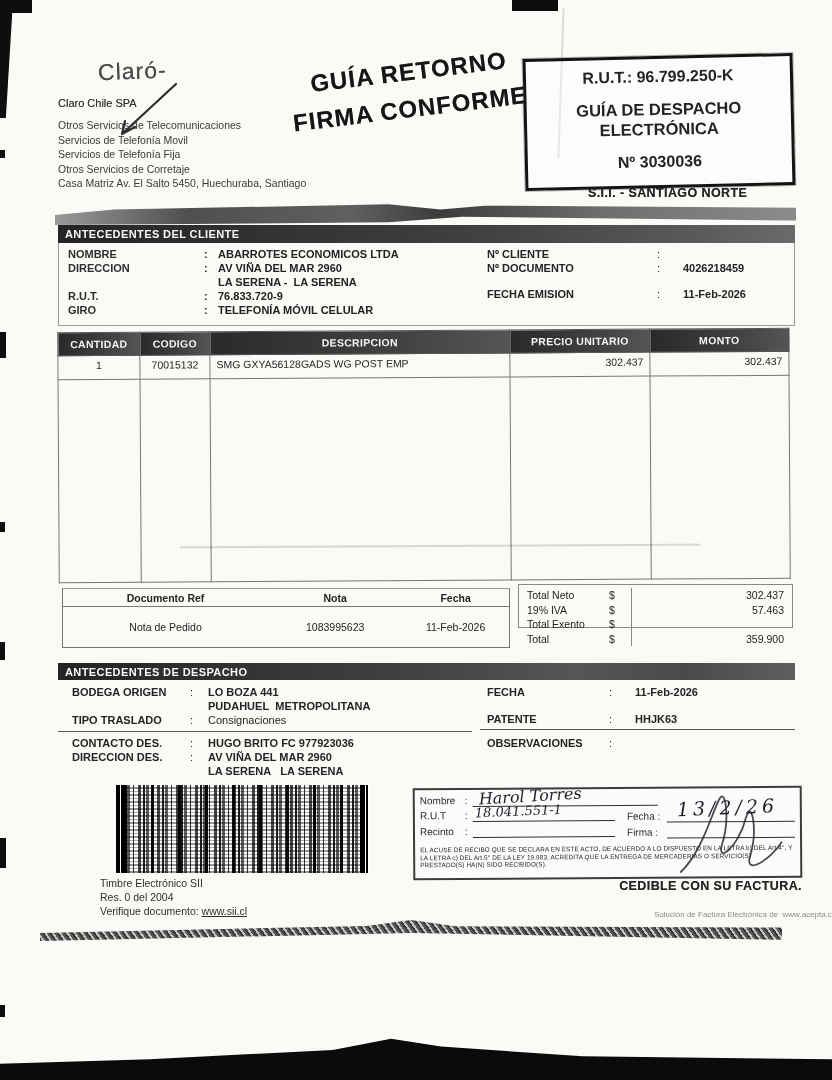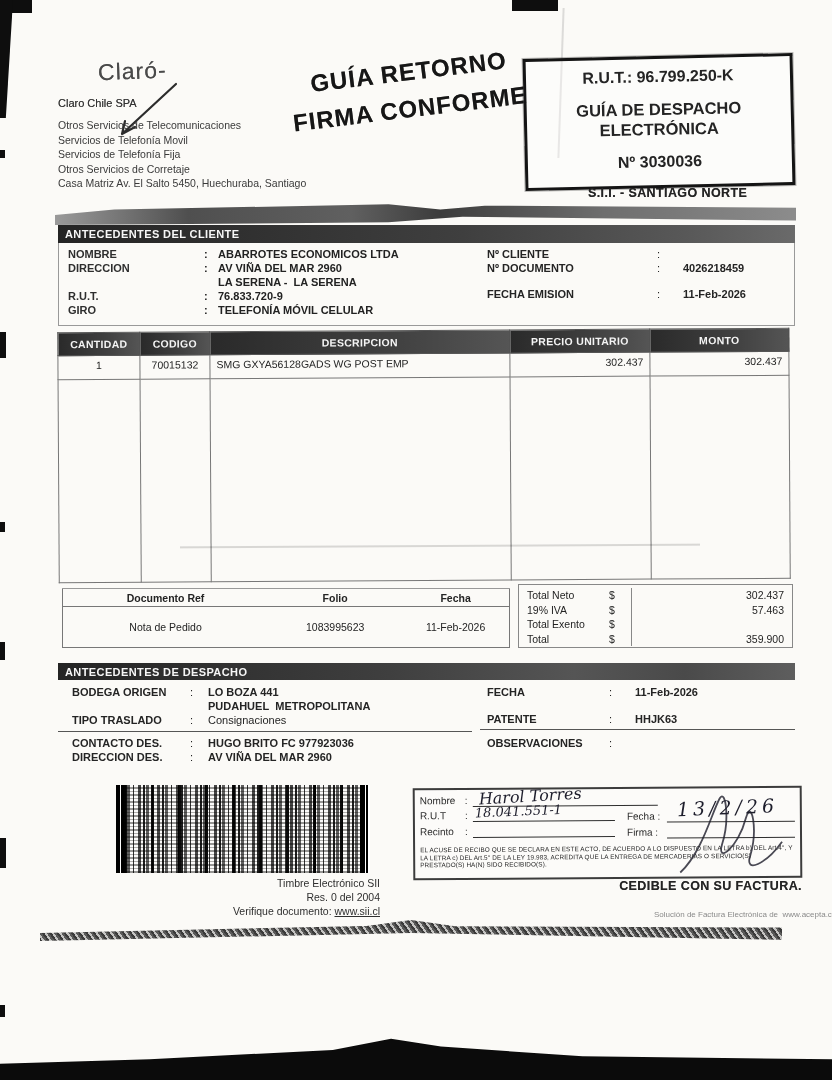--- a/index.html
+++ b/index.html
@@ -82,21 +82,21 @@
     background-color:#f2f1ee;
     background-image:
       repeating-linear-gradient(90deg,rgba(0,0,0,.95) 0 3px,transparent 3px 27px),
       repeating-linear-gradient(90deg,rgba(0,0,0,.88) 0 2px,transparent 2px 3px,rgba(0,0,0,.62) 3px 6px,transparent 6px 9px,rgba(0,0,0,.8) 9px 10px,transparent 10px 14px,rgba(0,0,0,.72) 14px 17px,transparent 17px 19px),
       repeating-linear-gradient(0deg,rgba(0,0,0,.38) 0 2px,rgba(255,255,255,.6) 2px 4px,rgba(0,0,0,.28) 4px 5px,rgba(255,255,255,.65) 5px 7px);
   }
   .barcode::before{content:"";position:absolute;left:-8px;top:0;width:8px;height:100%;
     background:linear-gradient(90deg,#000 0 4px,#fff 4px 5px,#000 5px 8px);}
   .barcode::after{content:"";position:absolute;right:-10px;top:0;width:10px;height:100%;
     background:linear-gradient(90deg,#000 0 5px,#fff 5px 6px,#000 6px 8px,#fff 8px 10px);}
-  .bc-cap{font-size:10.5px;color:#2f2f2f;text-align:right;line-height:14px;}
+  .bc-cap{font-size:10.5px;color:#2f2f2f;text-align:left;line-height:14px;}
   .bc-link{text-decoration:underline;}
 
   
   .receipt{border:2px solid #3c3c3c;box-sizing:border-box;transform:rotate(-.4deg);background:rgba(255,255,255,.25);}
   .receipt .lab{position:absolute;font-size:10px;color:#2c2c2c;}
   .receipt .wline{position:absolute;border-bottom:1.2px solid #2f2f2f;}
   .hw{font-family:"DejaVu Serif",serif;font-style:italic;color:var(--pen);white-space:nowrap;}
   .legal{position:absolute;font-size:6.4px;line-height:7.6px;color:#2a2a2a;letter-spacing:.1px;}
   .cedible{font-size:12.5px;font-weight:700;letter-spacing:.4px;}
   .solution{font-size:8px;color:#8a8a8a;filter:blur(.35px);white-space:nowrap;}
@@ -239,34 +239,34 @@
 
   <table class="refs abs" style="left:62px;top:588px;height:60px;">
     <colgroup>
         <col style="width:46%">
         <col style="width:30%">
         <col style="width:24%">
       </colgroup>
     <thead>
       <tr>
         <th>Documento Ref</th>
-        <th>Folio</th>
+        <th>Nota</th>
         <th>Fecha</th>
       </tr>
     </thead>
     <tbody>
       <tr>
         <td>Nota de Pedido</td>
         <td>1083995623</td>
         <td>11-Feb-2026</td>
       </tr>
     </tbody>
   </table>
 
-  <div class="abs totals" style="left:518px;top:584px;width:275px;height:64px;padding-top:3px;">
+  <div class="abs totals" style="left:518px;top:584px;width:275px;height:44px;padding-top:3px;">
     <div class="trow">
       <span style="padding-left:8px;">Total Neto</span>
       <span>$</span>
       <span class="tv">302.437</span>
     </div>
     <div class="trow">
       <span style="padding-left:8px;">19% IVA</span>
       <span>$</span>
       <span class="tv">57.463</span>
     </div>
@@ -307,20 +307,25 @@
   <div class="abs" style="left:72px;top:736px;width:402px;">
     <div class="drow">
       <span class="lab">CONTACTO DES.</span>
       <span class="c">:</span>
       <span class="val">HUGO BRITO FC 977923036</span>
     </div>
     <div class="drow">
       <span class="lab">DIRECCION DES.</span>
       <span class="c">:</span>
       <span class="val">AV VIÑA DEL MAR 2960</span>
+    </div>
+    <div class="drow">
+      <span class="lab"></span>
+        <span class="c"></span>
+      <span class="val">LA SERENA&nbsp;&nbsp; LA SERENA</span>
     </div>
   </div>
 
   <div class="abs" style="left:487px;top:685px;width:308px;">
     <div class="frow2" style="grid-template-columns:122px 26px 1fr;">
       <span class="lab">FECHA</span>
       <span class="c">:</span>
       <span class="val">11-Feb-2026</span>
     </div>
     <div class="frow2" style="grid-template-columns:122px 26px 1fr;margin-top:13px;">

